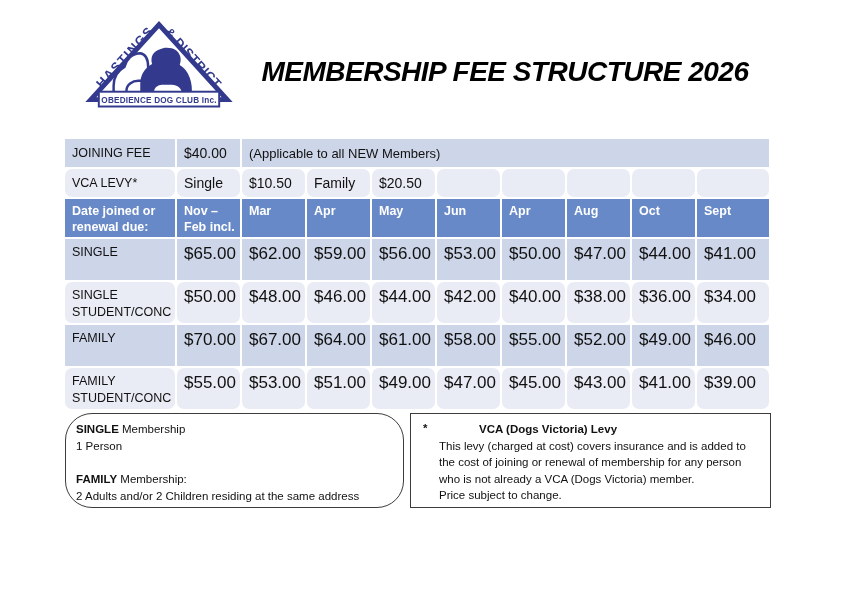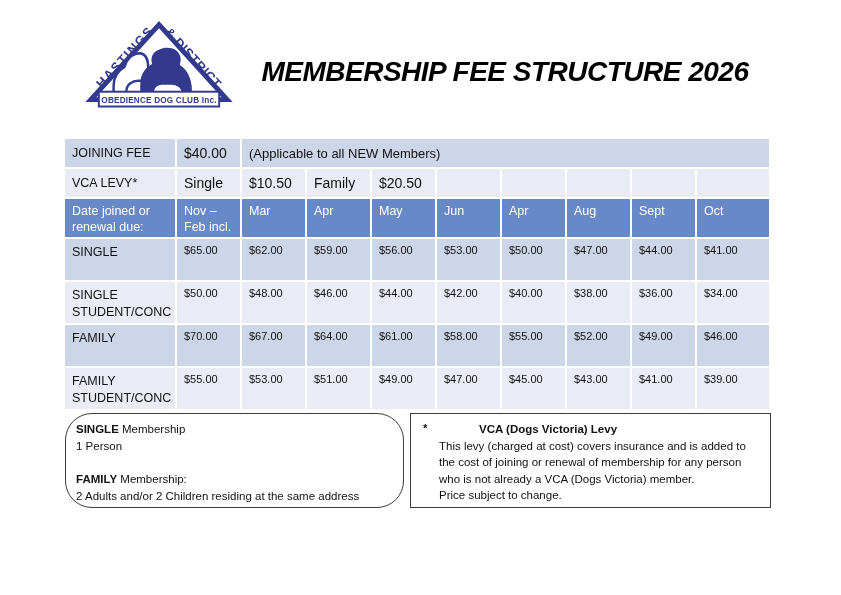--- a/index.html
+++ b/index.html
@@ -18,28 +18,28 @@
   .title{position:absolute;left:235px;top:56px;width:540px;text-align:center;
          font-size:28px;font-weight:700;letter-spacing:-0.5px;color:#000;font-style:italic;}
 
   
   .fee-table{position:absolute;left:65px;top:139px;display:grid;
     grid-template-columns:110px repeat(8,63px) 72px;
     grid-template-rows:28px 28px 38px 41px 41px 41px 41px;
     gap:2px;background:#fff;}
   .cell{padding-left:7px;overflow:hidden;}
   .dark{background:var(--band-dark);}
-  .light{background:var(--band-light);}
+  .light{background:var(--band-light);border-radius:7px;}
   .mid{display:flex;align-items:center;font-size:12.5px;}
   .amt{font-size:14px;}
   .note-cell{font-size:13px;}
-  .hdr{background:var(--header-blue);color:#fff;font-weight:400;font-size:12.5px;
+  .hdr{background:var(--header-blue);color:#fff;font-weight:700;font-size:12.5px;
        padding-top:5px;white-space:pre-line;line-height:1.25;}
   .top{padding-top:5px;font-size:12.5px;white-space:pre-line;line-height:1.35;}
-  .price{padding-top:5px;font-size:11px;}
+  .price{padding-top:5px;font-size:17px;}
   .r1{grid-row:1;} .r2{grid-row:2;} .r3{grid-row:3;}
   .r4{grid-row:4;} .r5{grid-row:5;} .r6{grid-row:6;} .r7{grid-row:7;}
 
   
   .note-box{position:absolute;top:413px;height:95px;border:1.5px solid #3c3c3c;
             background:#fff;font-size:11.5px;}
   .box-left{left:65px;width:339px;padding:7px 10px;line-height:17px;border-radius:27px;}
   .box-left .spacer{height:16px;}
   .box-right{left:410px;width:361px;padding:7px 10px 7px 6px;}
   .vca-row{display:flex;}
@@ -89,22 +89,22 @@
     <div class="cell hdr r3">Date joined or
 renewal due:</div>
     <div class="cell hdr r3">Nov –
 Feb incl.</div>
     <div class="cell hdr r3">Mar</div>
     <div class="cell hdr r3">Apr</div>
     <div class="cell hdr r3">May</div>
     <div class="cell hdr r3">Jun</div>
     <div class="cell hdr r3">Apr</div>
     <div class="cell hdr r3">Aug</div>
+    <div class="cell hdr r3">Oct</div>
     <div class="cell hdr r3">Sept</div>
-    <div class="cell hdr r3">Oct</div>
 
     <div class="cell dark top r4">SINGLE</div>
     <div class="cell dark price r4">$65.00</div>
     <div class="cell dark price r4">$62.00</div>
     <div class="cell dark price r4">$59.00</div>
     <div class="cell dark price r4">$56.00</div>
     <div class="cell dark price r4">$53.00</div>
     <div class="cell dark price r4">$50.00</div>
     <div class="cell dark price r4">$47.00</div>
     <div class="cell dark price r4">$44.00</div>

